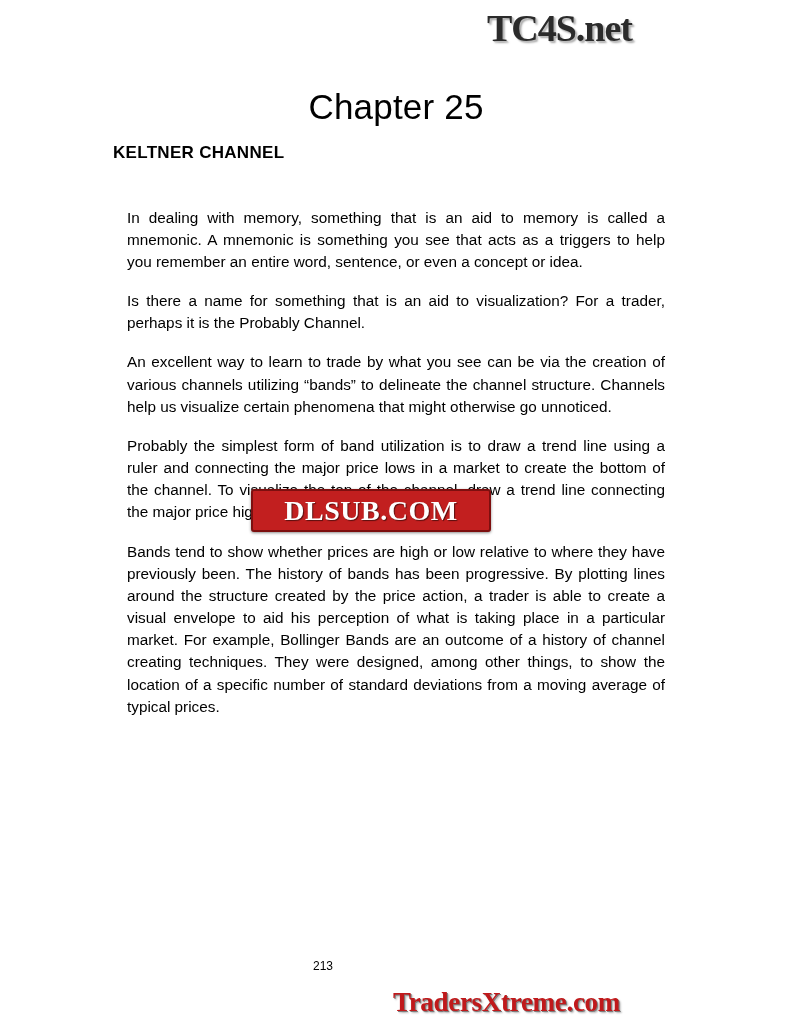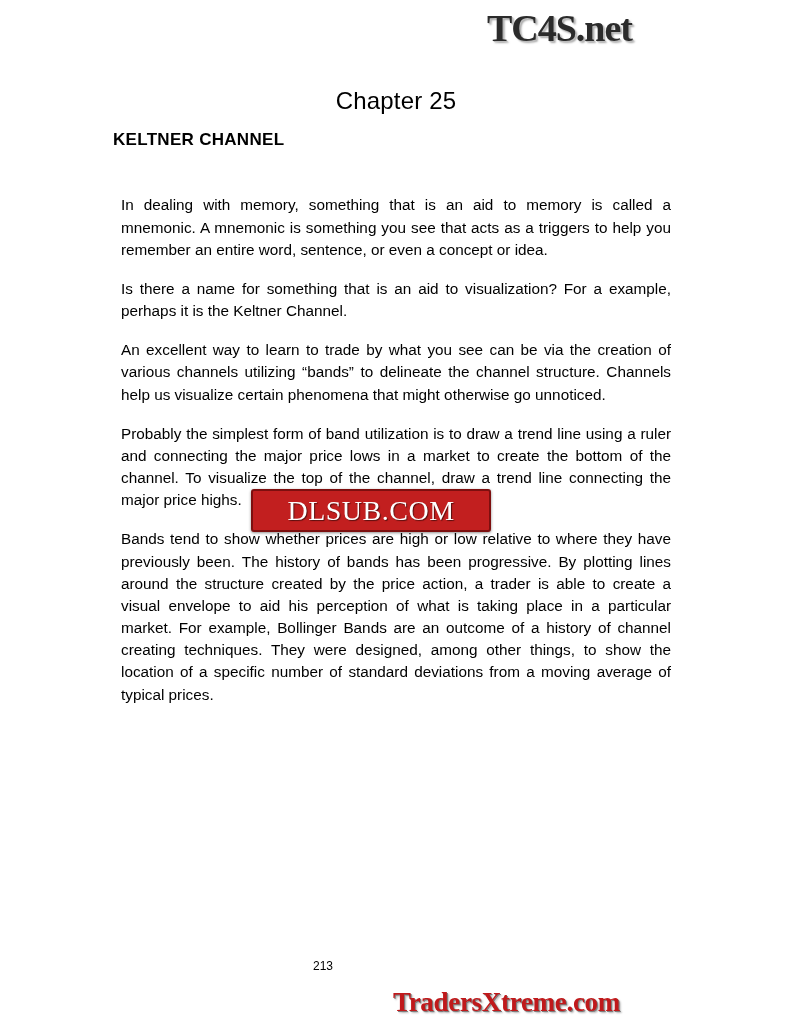--- a/index.html
+++ b/index.html
@@ -40,41 +40,41 @@
 
   
   .content {
     position: absolute;
     left: 113px;
     top: 88px;
     width: 566px;
   }
 
   .chapter-title {
-    font-size: 24px;
+    font-size: 35px;
     font-weight: normal;
     text-align: center;
     margin: 0 0 0 0;
     line-height: 1.1;
     letter-spacing: 0.2px;
   }
 
   .chapter-subtitle {
     font-size: 17px;
     font-weight: bold;
     text-align: left;
     margin: 16px 0 0 0;
     letter-spacing: 0.3px;
   }
 
   .para {
     font-size: 15.3px;
     line-height: 1.45;
     text-align: justify;
-    margin: 8px;
+    margin: 14px;
     padding: 0;
   }
   .para + .para {
     margin-top: 17px;
   }
   .p-first { margin-top: 44px; }
 
   
   .wm-mid {
     position: absolute;
@@ -85,21 +85,21 @@
     background: #c21f1f;
     border: 2px solid #7d0f0f;
     border-radius: 3px;
     box-shadow: 0 1px 3px rgba(0,0,0,0.45);
     display: flex;
     align-items: center;
     justify-content: center;
   }
   .wm-mid span {
     font-family: "Liberation Serif", serif;
-    font-weight: normal;
+    font-weight: bold;
     font-size: 28px;
     color: #ffffff;
     letter-spacing: 0.5px;
     text-shadow: 1px 1px 1px rgba(0,0,0,0.55);
   }
 
   
   .page-number {
     position: absolute;
     left: 0;
@@ -129,21 +129,21 @@
 
 <div class="page">
 
   <div class="wm-top">TC4S.net</div>
 
   <div class="content">
     <h1 class="chapter-title">Chapter 25</h1>
     <h2 class="chapter-subtitle">KELTNER CHANNEL</h2>
 
     <p class="para p-first">In dealing with memory, something that is an aid to memory is called a mnemonic.  A mnemonic is something you see that acts as a triggers to help you remember an entire word, sentence, or even a concept or idea.</p>
-    <p class="para">Is there a name for something that is an aid to visualization?  For a example, perhaps it is the Keltner Channel.</p>
+    <p class="para">Is there a name for something that is an aid to visualization?  For a trader, perhaps it is the Probably Channel.</p>
     <p class="para">An excellent way to learn to trade by what you see can be via the creation of various channels utilizing “bands” to delineate the channel structure.   Channels help us visualize certain phenomena that might otherwise go unnoticed.</p>
     <p class="para">Probably the simplest form of band utilization is to draw a trend  line using a ruler and connecting the major price lows in a market to create the bottom of the channel.  To visualize the top of the channel, draw a trend line connecting the major price highs.</p>
     <p class="para">Bands tend to show whether prices are high or low relative to where they have previously been. The history of bands has been progressive.   By plotting lines around the structure created by the price action, a trader is able to create a visual envelope to aid his perception of what is taking place in a particular market. For example, Bollinger Bands are an outcome of a history of channel creating techniques. They were designed, among other things, to show the location of a specific number of standard deviations from a moving average of typical prices.</p>
   </div>
 
   <div class="wm-mid">
     <span>DLSUB.COM</span>
   </div>
 
   <div class="page-number">213</div>

